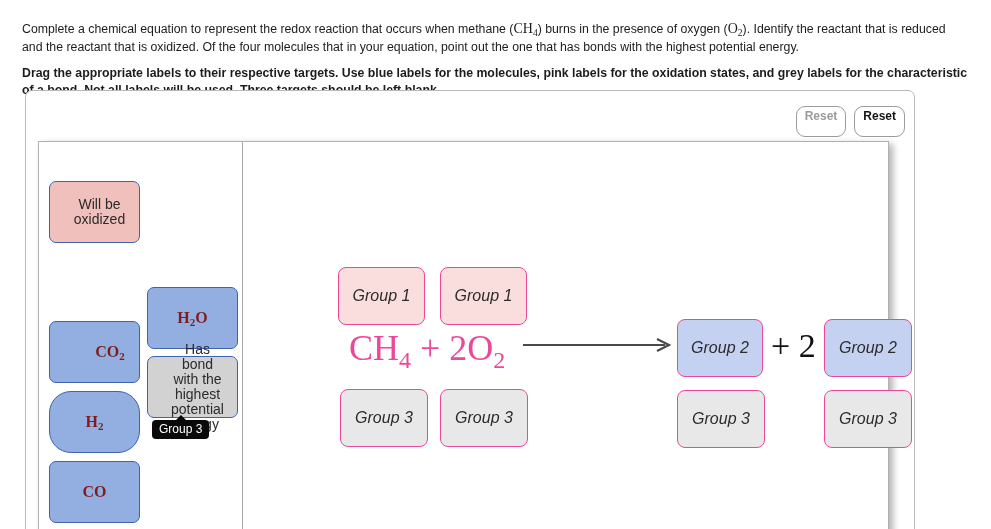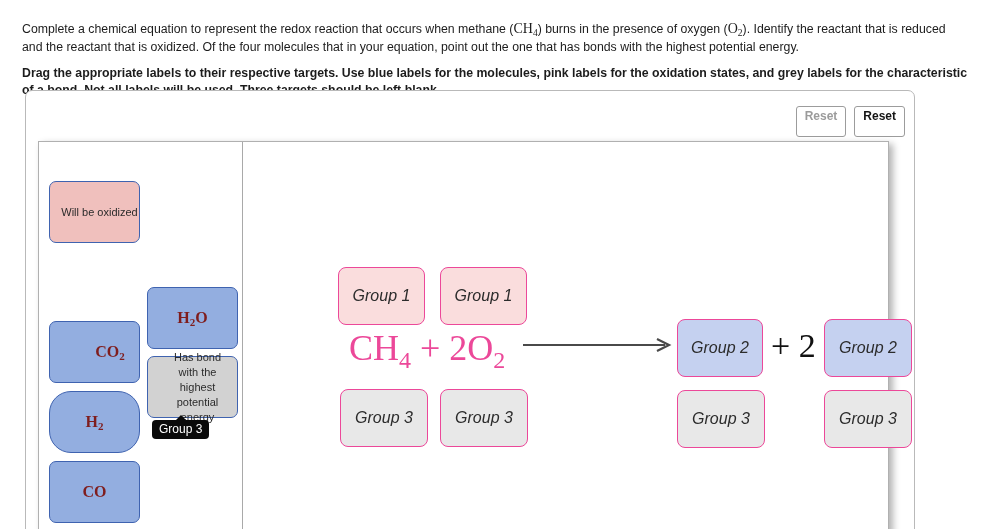--- a/index.html
+++ b/index.html
@@ -62,21 +62,21 @@
     top: 15px;
     display: flex;
     gap: 8px;
   }
   .tool-btn {
     font-family: "Liberation Sans", sans-serif;
     font-size: 12px;
     font-weight: bold;
     background: #ffffff;
     border: 1px solid #9c9c9c;
-    border-radius: 3px;
+    border-radius: 9px;
     padding: 2px 8px 13px 8px;
     line-height: 14px;
     cursor: pointer;
   }
   .tool-btn.disabled { color: #9b9b9b; }
   .tool-btn.enabled  { color: #141414; }
 
   
   #activity-panel {
     position: absolute;
@@ -112,21 +112,21 @@
     text-align: center;
     cursor: move;
     user-select: none;
   }
   .drag-label.pink { background: #f0c0bd; }
   .drag-label.blue { background: #93aee0; }
   .drag-label.grey { background: #d2d2d2; }
 
   .lbl-text {
     font-family: "Liberation Sans", sans-serif;
-    font-size: 11px;
+    font-size: 14px;
     line-height: 15px;
     color: #2b2b2b;
     margin-left: 10px;
   }
   .lbl-formula {
     font-family: "Liberation Serif", serif;
     font-size: 16px;
     font-weight: bold;
     color: #7f1d1d;
   }

